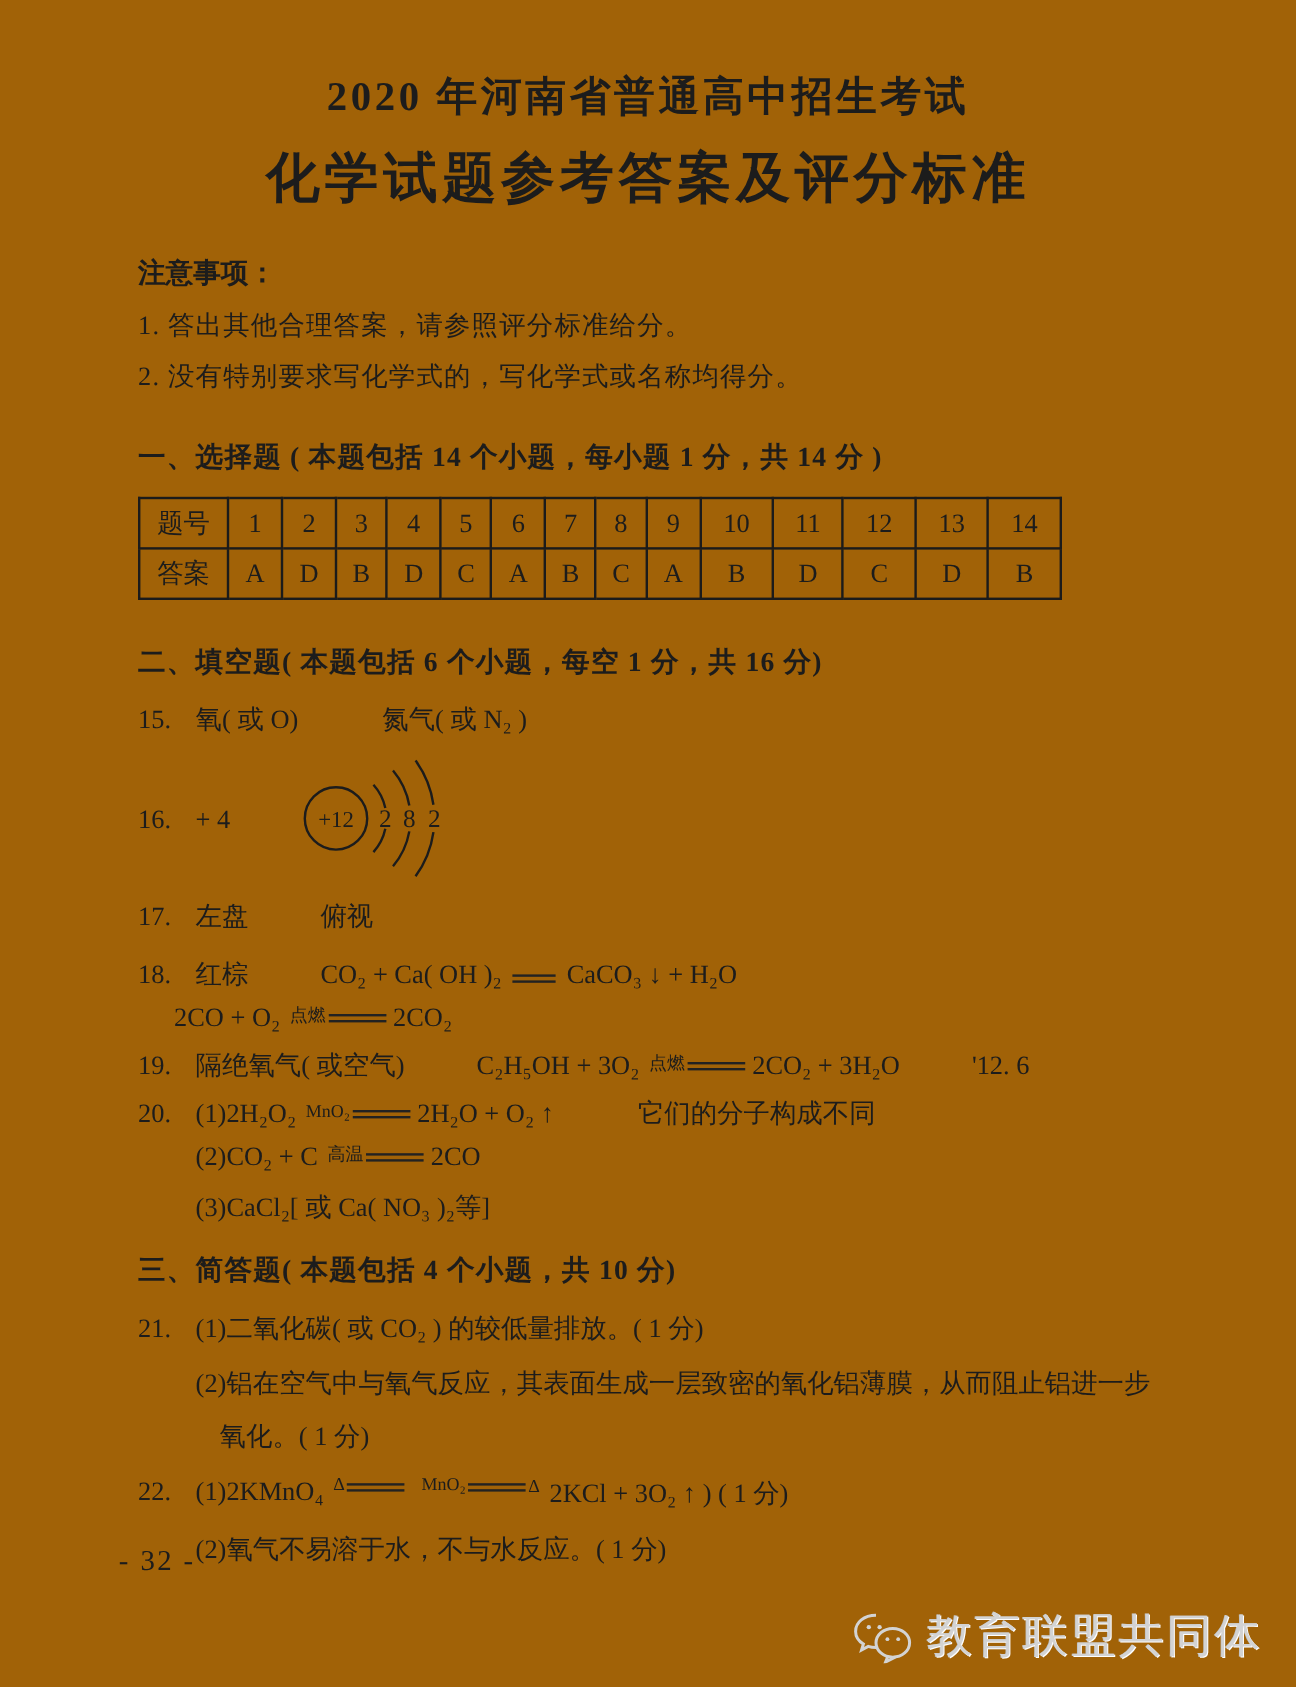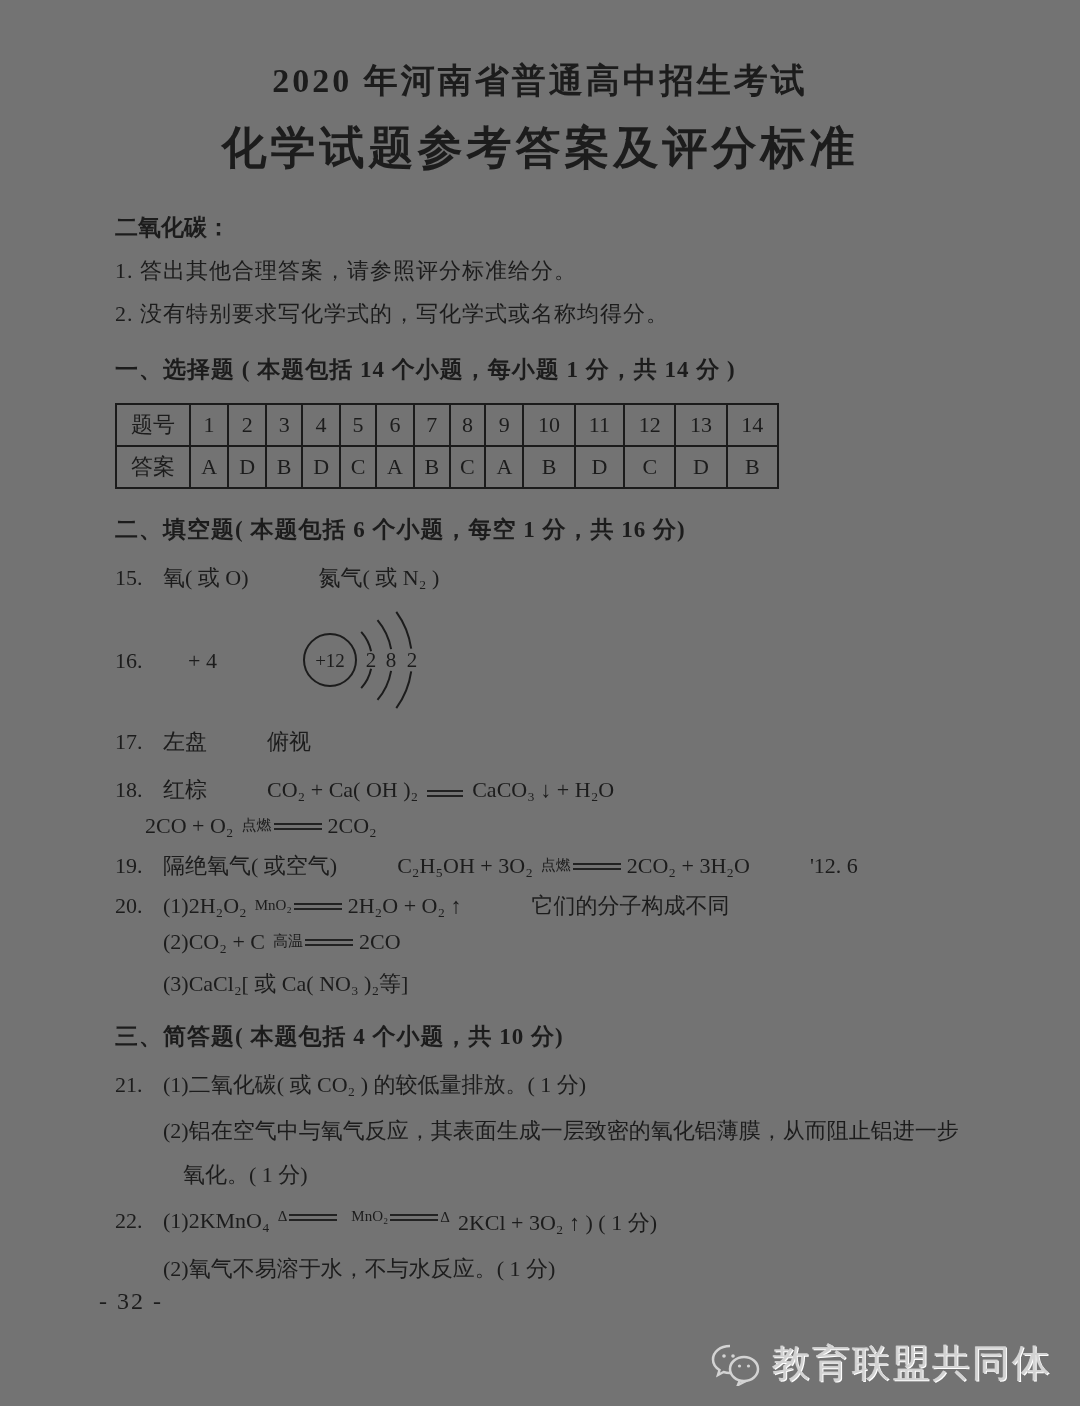--- a/index.html
+++ b/index.html
@@ -1,71 +1,71 @@
 <!DOCTYPE html>
 <html><head>
 <meta charset="utf-8">
 <style>
   html,body { margin:0; padding:0; background:#ffffff; }
   .page {
-    position:relative; width:1080px; height:1406px; background:#737373;
+    position:relative; width:1080px; height:1406px; background:#a16207;
     font-family:"Liberation Serif","DejaVu Serif",serif; color:#1c1c1c;
     overflow:hidden;
   }
   .titles { text-align:center; padding-top:58px; }
   .t1 { font-size:34px; font-weight:bold; letter-spacing:3px; }
   .t2 { font-size:45px; font-weight:bold; letter-spacing:4px; margin-top:14px; }
   .content { margin-left:115px; margin-right:55px; font-size:22px; }
   .bhead { font-weight:bold; font-size:23px; }
   .notes-head { margin-top:34px; }
   .note-line { margin-top:13px; letter-spacing:1px; }
-  .sec-head { margin-top:25px; letter-spacing:1px; }
+  .sec-head { margin-top:36px; letter-spacing:1px; }
   
-  table.ans { border-collapse:collapse; margin-top:18px; width:664px; }
+  table.ans { border-collapse:collapse; margin-top:18px; width:770px; }
   table.ans td {
     border:2px solid #1b1b1b; text-align:center; height:40px; padding:0;
     font-size:22px;
   }
   table.ans td.hd { width:72px; font-size:22px; }
   
   .q { display:flex; align-items:baseline; white-space:nowrap; }
   .qnum { min-width:48px; }
   .gap60 { display:inline-block; width:60px; }
   .gap70 { display:inline-block; width:70px; }
   
   .rx { display:inline-flex; flex-direction:row; align-items:center;
         vertical-align:middle; margin:0 6px; line-height:1; }
   .rx .cond { font-size:15px; line-height:1.15; padding:0 2px 1px 2px; }
   .rx .condb { font-size:15px; line-height:1.15; padding:1px 2px 0 2px; }
   .rx .bar { width:48px; height:7px; box-sizing:border-box;
              border-top:2px solid #222; border-bottom:2px solid #222; }
   .dbl { display:inline-block; width:36px; height:7px; box-sizing:border-box;
          border-top:2px solid #222; border-bottom:2px solid #222;
          vertical-align:middle; margin:0 9px; }
-  .q16row { align-items:center; margin-top:12px;gap:25px; }
+  .q16row { align-items:center; margin-top:12px; }
   .atom-svg { margin-left:58px; }
   .pagenum { position:absolute; left:88px; top:1288px; font-size:24px; letter-spacing:2px;margin-left:11px; }
   .watermark { position:absolute; right:28px; top:1338px; display:flex; align-items:center;
                color:#d3d3d3; text-shadow:1px 1px 0 #ffffff, -0.5px -0.5px 0 #bdbdbd;
                font-size:38px; letter-spacing:2px; }
   .watermark svg { margin-right:10px; }
 </style>
 </head>
 <body>
 
 <div class="page">
 
   <div class="titles">
     <div class="t1">2020 年河南省普通高中招生考试</div>
     <div class="t2">化学试题参考答案及评分标准</div>
   </div>
 
   <div class="content">
 
-    <div class="bhead notes-head">二氧化碳：</div>
+    <div class="bhead notes-head">注意事项：</div>
     <div class="note-line">1. 答出其他合理答案，请参照评分标准给分。</div>
     <div class="note-line">2. 没有特别要求写化学式的，写化学式或名称均得分。</div>
 
     <div class="bhead sec-head">一、选择题 ( 本题包括 14 个小题，每小题 1 分，共 14 分 )</div>
 
     <table class="ans">
       <tbody>
           <tr>
         <td class="hd">题号</td>
         <td>1</td>

